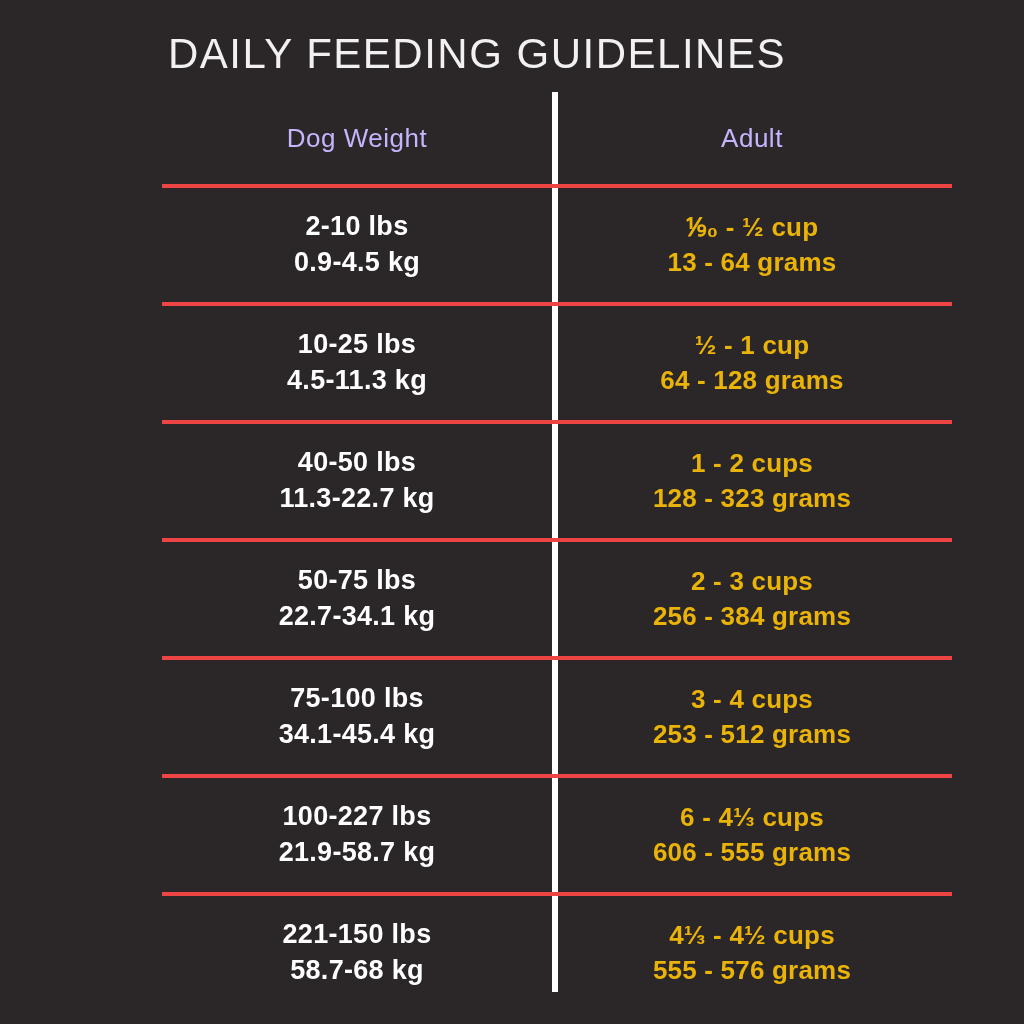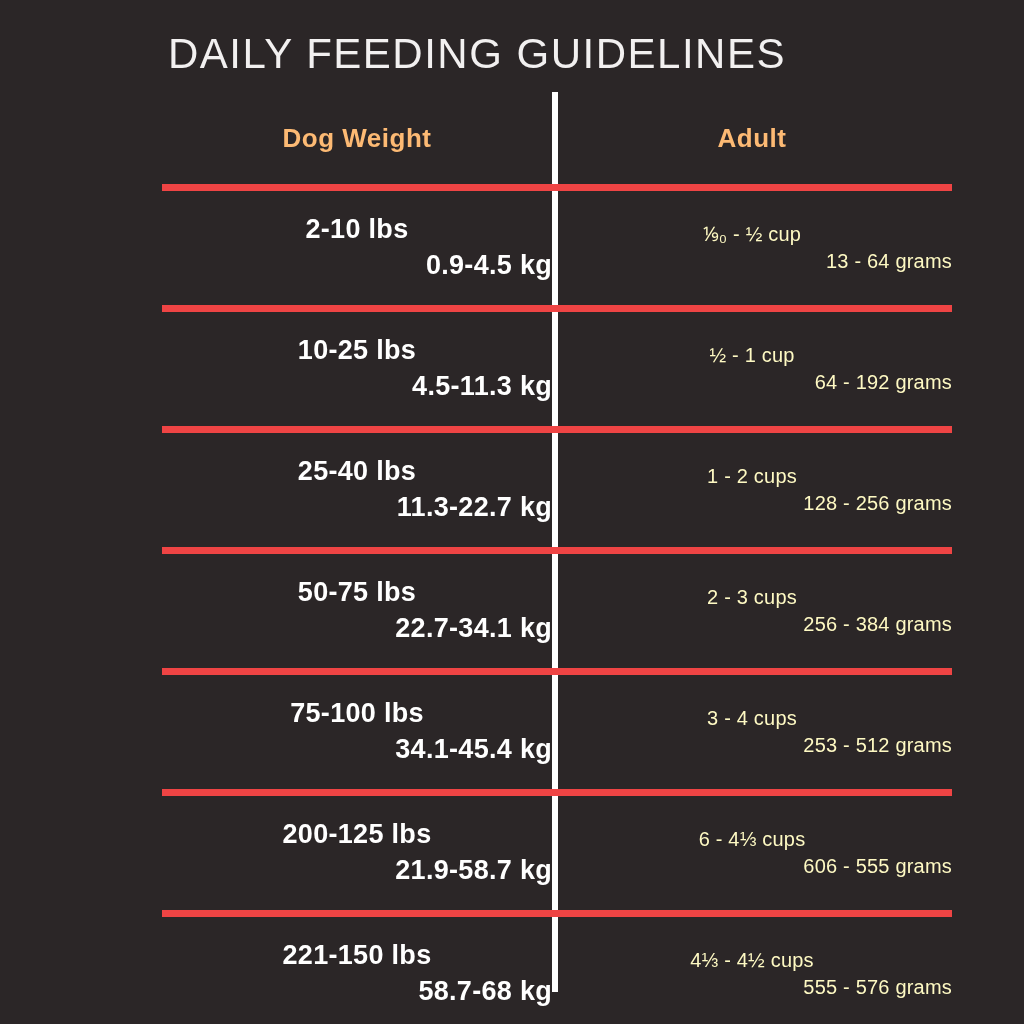--- a/index.html
+++ b/index.html
@@ -64,46 +64,46 @@
 
   .col-weight { width: 390px; }
   .col-adult  { width: 400px; }
 
   tr.head-row td {
     height: 92px;
   }
 
   .head-label {
     font-size: 26px;
-    font-weight: bold;
+    font-weight: normal;
     letter-spacing: 0.5px;
-    color: #fdba74;
+    color: #c4b5fd;
   }
 
   tr.data-row td {
     height: 114px;
-    border-top: 7px solid #ef4444;
+    border-top: 4px solid #ef4444;
   }
 
   .weight-cell {
     font-size: 27px;
     font-weight: bold;
     line-height: 1.33;
     letter-spacing: 0.3px;
   }
 
   .adult-cell {
-    font-size: 20px;
-    font-weight: 400;
+    font-size: 26px;
+    font-weight: 700;
     line-height: 1.36;
     letter-spacing: 0.2px;
-    color: #fef9c3;
-  }
-
-  .line2 { display: block; text-align: right; }
+    color: #eab308;
+  }
+
+  .line2 { display: block; }
 </style>
 </head>
 <body>
 
 <div class="page">
 
   <div class="title">DAILY FEEDING GUIDELINES</div>
 
   <div class="vline"></div>
 
@@ -130,32 +130,32 @@
           </td>
         </tr>
 
         <tr class="data-row">
           <td class="col-weight weight-cell">
             <span>10-25 lbs</span>
             <span class="line2">4.5-11.3 kg</span>
           </td>
           <td class="col-adult adult-cell">
             <span>½ - 1 cup</span>
-            <span class="line2">64 - 192 grams</span>
-          </td>
-        </tr>
-
-        <tr class="data-row">
-          <td class="col-weight weight-cell">
-            <span>25-40 lbs</span>
+            <span class="line2">64 - 128 grams</span>
+          </td>
+        </tr>
+
+        <tr class="data-row">
+          <td class="col-weight weight-cell">
+            <span>40-50 lbs</span>
             <span class="line2">11.3-22.7 kg</span>
           </td>
           <td class="col-adult adult-cell">
             <span>1 - 2 cups</span>
-            <span class="line2">128 - 256 grams</span>
+            <span class="line2">128 - 323 grams</span>
           </td>
         </tr>
 
         <tr class="data-row">
           <td class="col-weight weight-cell">
             <span>50-75 lbs</span>
             <span class="line2">22.7-34.1 kg</span>
           </td>
           <td class="col-adult adult-cell">
             <span>2 - 3 cups</span>
@@ -169,21 +169,21 @@
             <span class="line2">34.1-45.4 kg</span>
           </td>
           <td class="col-adult adult-cell">
             <span>3 - 4 cups</span>
             <span class="line2">253 - 512 grams</span>
           </td>
         </tr>
 
         <tr class="data-row">
           <td class="col-weight weight-cell">
-            <span>200-125 lbs</span>
+            <span>100-227 lbs</span>
             <span class="line2">21.9-58.7 kg</span>
           </td>
           <td class="col-adult adult-cell">
             <span>6 - 4⅓ cups</span>
             <span class="line2">606 - 555 grams</span>
           </td>
         </tr>
 
         <tr class="data-row">
           <td class="col-weight weight-cell">

